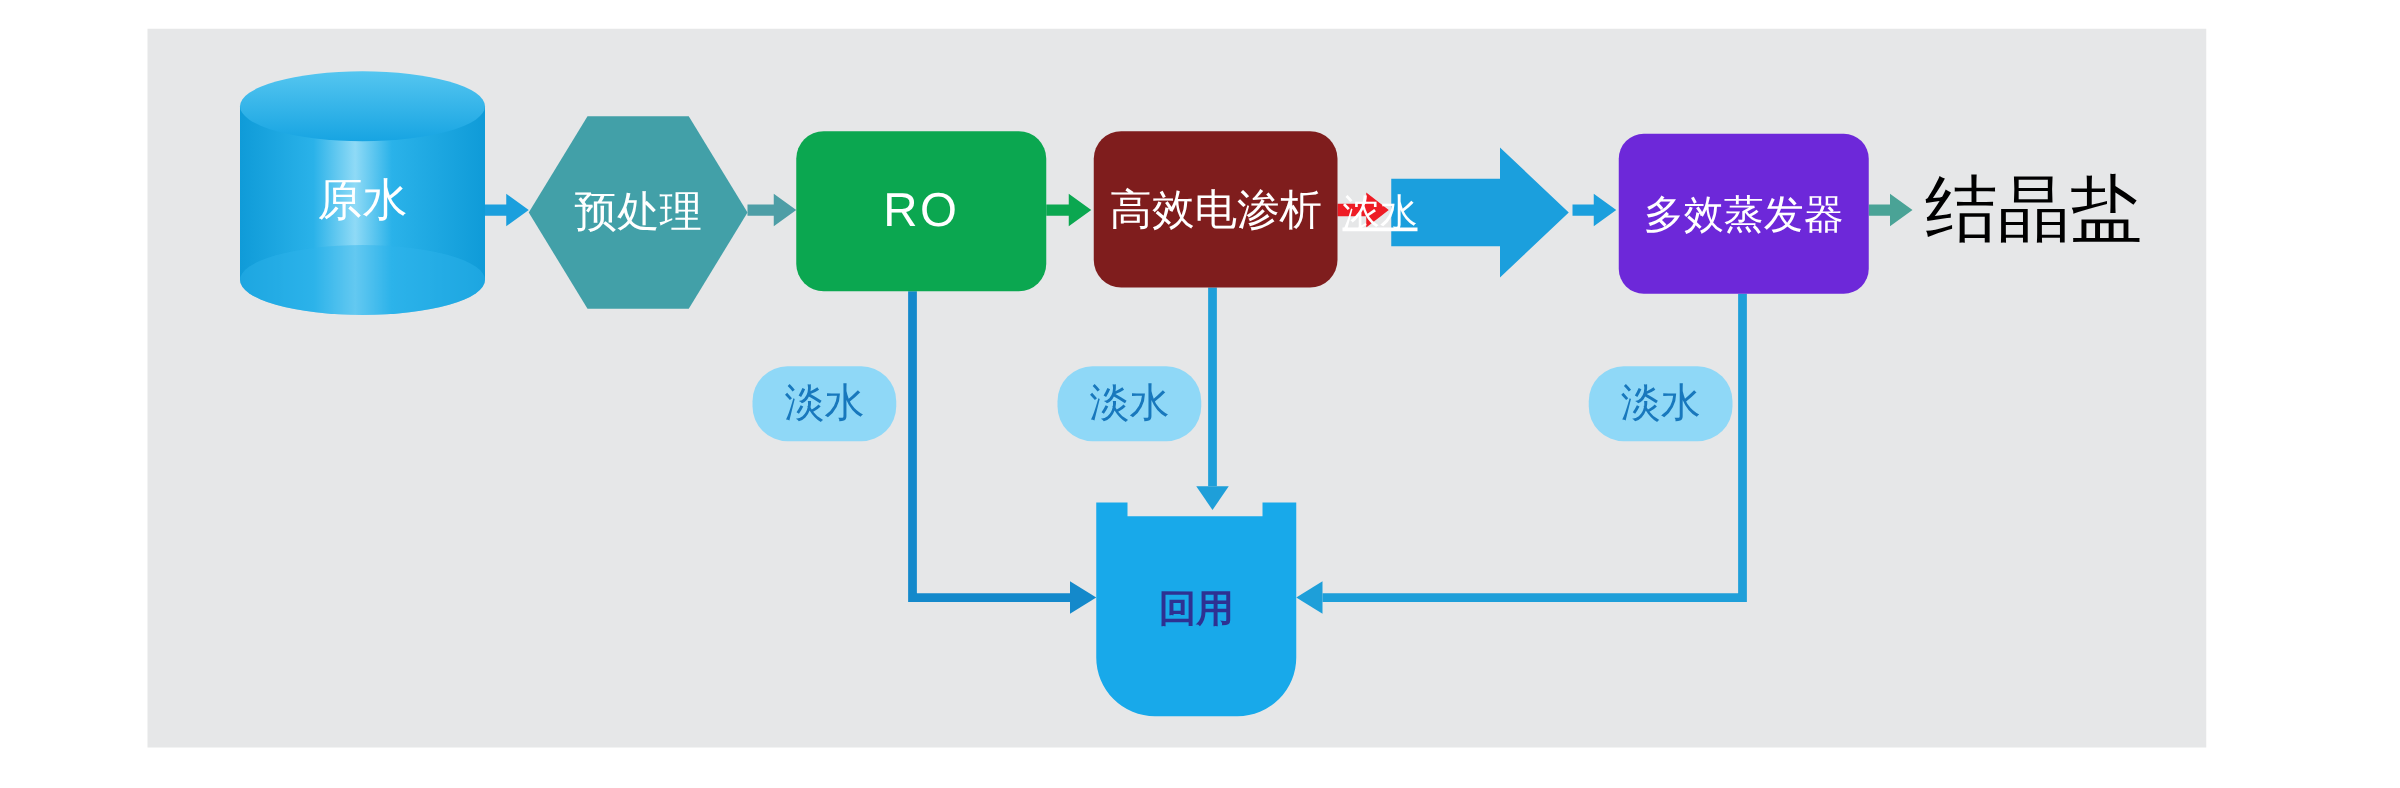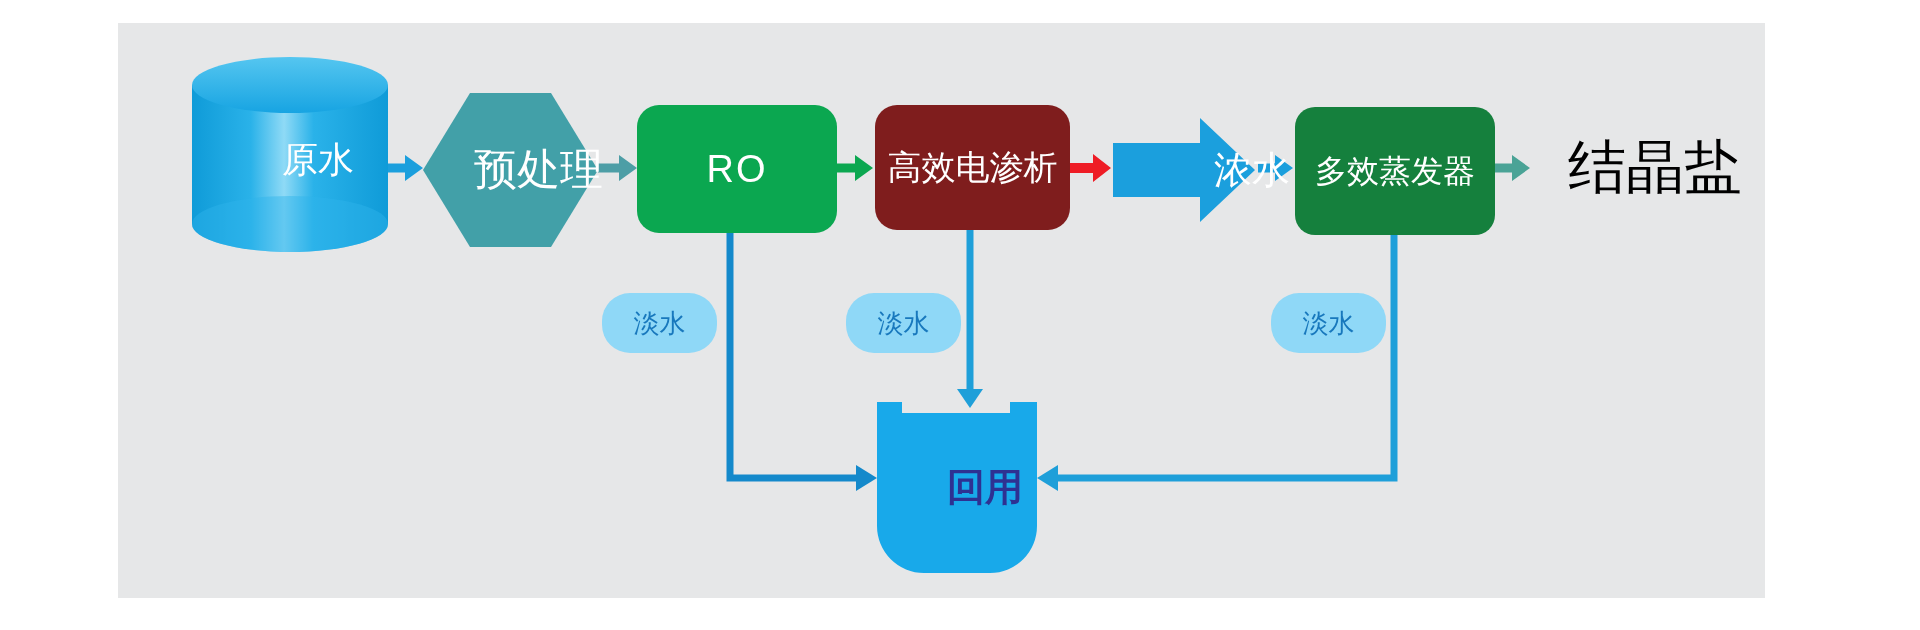--- a/index.html
+++ b/index.html
@@ -1,35 +1,35 @@
 <!DOCTYPE html>
 <html><head>
 <meta charset="utf-8">
 <style>
   html,body{margin:0;padding:0;background:#ffffff;}
   body{width:1920px;height:630px;position:relative;overflow:hidden;
        font-family:"Liberation Sans","DejaVu Sans",sans-serif;}
   .panel{position:absolute;left:118px;top:23px;width:1647px;height:575px;background:#e6e7e8;}
   svg.layer{position:absolute;left:0;top:0;width:1920px;height:630px;}
   .lbl{position:absolute;display:flex;align-items:center;justify-content:center;
-       color:#ffffff;pointer-events:none;padding-left:28px;}
+       color:#ffffff;pointer-events:none;}
   .box{position:absolute;display:flex;align-items:center;justify-content:center;
        color:#ffffff;text-align:center;}
   .ro-box{left:637px;top:105px;width:200px;height:128px;background:#0ba750;border-radius:22px;
           font-size:38px;letter-spacing:2px;}
   .ed-box{left:875px;top:105px;width:195px;height:125px;background:#7f1d1d;border-radius:22px;
           font-size:34px;}
-  .mvr-box{left:1295px;top:107px;width:200px;height:128px;background:#15803d;border-radius:20px;
+  .mvr-box{left:1295px;top:107px;width:200px;height:128px;background:#6d28d9;border-radius:20px;
           font-size:32px;line-height:40px;flex-direction:column;}
   .pill{position:absolute;width:115px;height:60px;background:#8fd8f7;border-radius:28px;
-        display:flex;align-items:center;justify-content:center;color:#1878bd;font-size:26px;}
+        display:flex;align-items:center;justify-content:center;color:#1878bd;font-size:32px;}
   .raw-label{left:192px;top:130px;width:196px;height:60px;font-size:36px;}
-  .pre-label{left:423px;top:140px;width:175px;height:60px;font-size:43px;}
-  .conc-label{left:1172px;top:140px;width:104px;height:60px;font-size:38px;}
-  .reuse-label{left:877px;top:457px;width:160px;height:60px;font-size:38px;color:#2e3192;font-weight:600;}
+  .pre-label{left:423px;top:140px;width:175px;height:60px;font-size:34px;}
+  .conc-label{left:1052px;top:140px;width:104px;height:60px;font-size:30px;text-decoration:underline;}
+  .reuse-label{left:877px;top:457px;width:160px;height:60px;font-size:30px;color:#2e3192;font-weight:600;}
   .crystal{left:1540px;top:136px;width:230px;height:64px;font-size:58px;color:#000000;
            font-weight:500;justify-content:flex-start;}
 </style>
 </head>
 <body>
 
 <div class="panel"></div>
 
 <svg class="layer" viewBox="0 0 1920 630">
   <defs>

